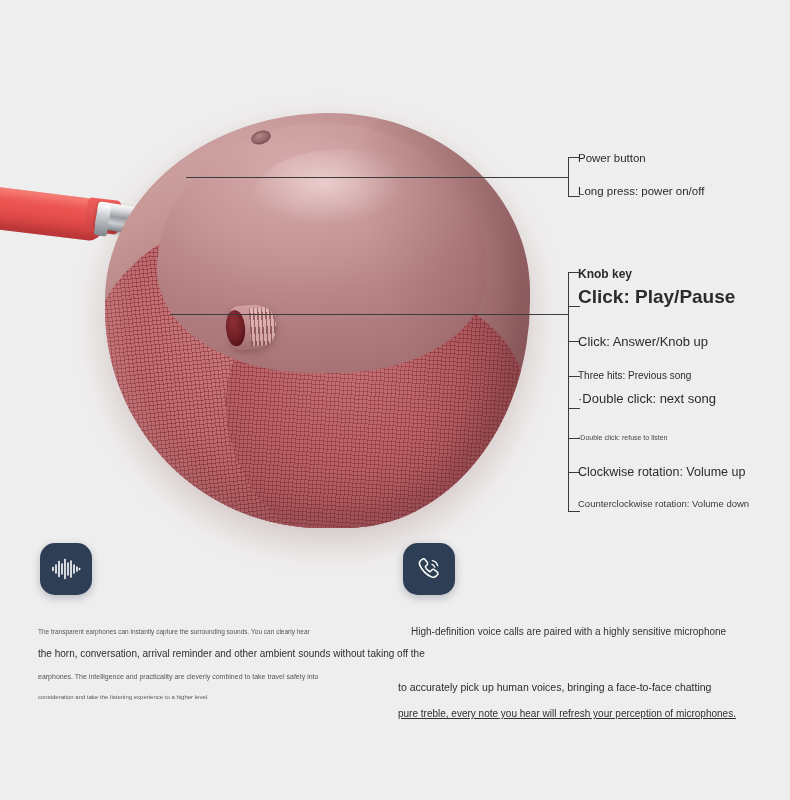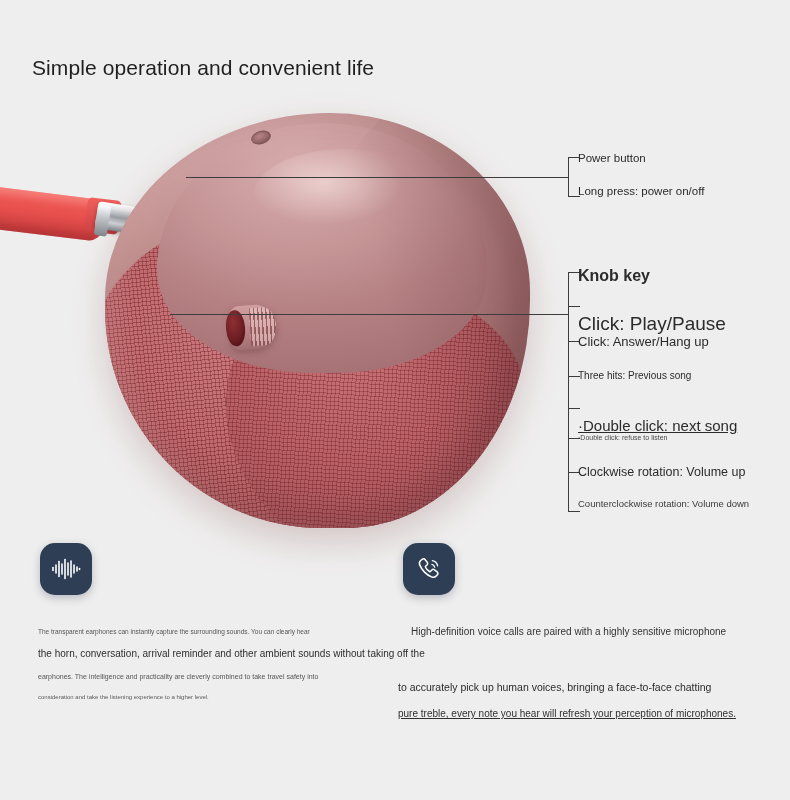--- a/index.html
+++ b/index.html
@@ -133,25 +133,25 @@
   
   .lead{position:absolute;background:#3c3c3c;}
   .lead-h{height:1px;}
   .lead-v{width:1px;}
   .tick{position:absolute;height:1px;width:12px;background:#3c3c3c;}
 
   
   .ann{position:absolute;white-space:nowrap;color:#2b2b2b;}
   .a-pwr1{left:578px;top:152px;font-size:11.5px;}
   .a-pwr2{left:578px;top:185px;font-size:11.5px;}
-  .a-knob{left:578px;top:267px;font-size:16px;font-weight:700;}
-  .a-play{left:578px;top:313px;font-size:19px;font-weight:400;}
+  .a-knob{left:578px;top:267px;font-size:12px;font-weight:700;}
+  .a-play{left:578px;top:286px;font-size:19px;font-weight:700;}
   .a-ans {left:578px;top:334px;font-size:13px;}
   .a-three{left:578px;top:370px;font-size:10px;}
-  .a-dbl {left:578px;top:417px;font-size:15px;text-decoration:underline;}
+  .a-dbl {left:578px;top:391px;font-size:13px;}
   .a-ref {left:578px;top:434px;font-size:7px;color:#4a4a4a;}
   .a-cw  {left:578px;top:465px;font-size:12.5px;}
   .a-ccw {left:578px;top:498px;font-size:9.5px;color:#3a3a3a;}
 
   
   .badge{
     position:absolute;width:52px;height:52px;border-radius:15px;
     background:#2e3e55;
     display:flex;align-items:center;justify-content:center;
     box-shadow:0 3px 8px rgba(40,55,78,.28);
@@ -173,21 +173,20 @@
   .pr1{font-size:10px;margin-bottom:15px;color:#333;padding-left:13px;}
   .pr2{font-size:10.5px;margin-bottom:15px;color:#2b2b2b;margin-top:44px;}
   .pr3{font-size:9px;margin-bottom:15px;color:#4a4a4a;}
   .pr4{font-size:10px;color:#2f2f2f;text-decoration:underline;}
 </style>
 </head>
 <body>
 
 <div class="stage">
 
-  <div class="title">Simple operation and convenient life</div>
 
   <div class="hp">
     <div class="band"></div>
     <div class="band-tip"></div>
     <div class="stem"></div>
     <div class="stem-ring"></div>
 
     <div class="cup">
       <div class="mesh"></div>
       <div class="mesh2"></div>
@@ -217,21 +216,21 @@
   <div class="tick" style="left:568px;top:376px;"></div>
   <div class="tick" style="left:568px;top:408px;"></div>
   <div class="tick" style="left:568px;top:438px;"></div>
   <div class="tick" style="left:568px;top:472px;"></div>
   <div class="tick" style="left:568px;top:511px;"></div>
 
   <div class="ann a-pwr1">Power button</div>
   <div class="ann a-pwr2">Long press: power on/off</div>
   <div class="ann a-knob">Knob key</div>
   <div class="ann a-play">Click: Play/Pause</div>
-  <div class="ann a-ans">Click: Answer/Hang up</div>
+  <div class="ann a-ans">Click: Answer/Knob up</div>
   <div class="ann a-three">Three hits: Previous song</div>
   <div class="ann a-dbl">·Double click: next song</div>
   <div class="ann a-ref">·Double click: refuse to listen</div>
   <div class="ann a-cw">Clockwise rotation: Volume up</div>
   <div class="ann a-ccw">Counterclockwise rotation: Volume down</div>
 
   <div class="badge badge-1">
     <svg width="30" height="22" viewBox="0 0 30 22">
       <g stroke="#ffffff" stroke-width="1.6" stroke-linecap="round">
         <line x1="2" y1="9.5" x2="2" y2="12.5"></line>

